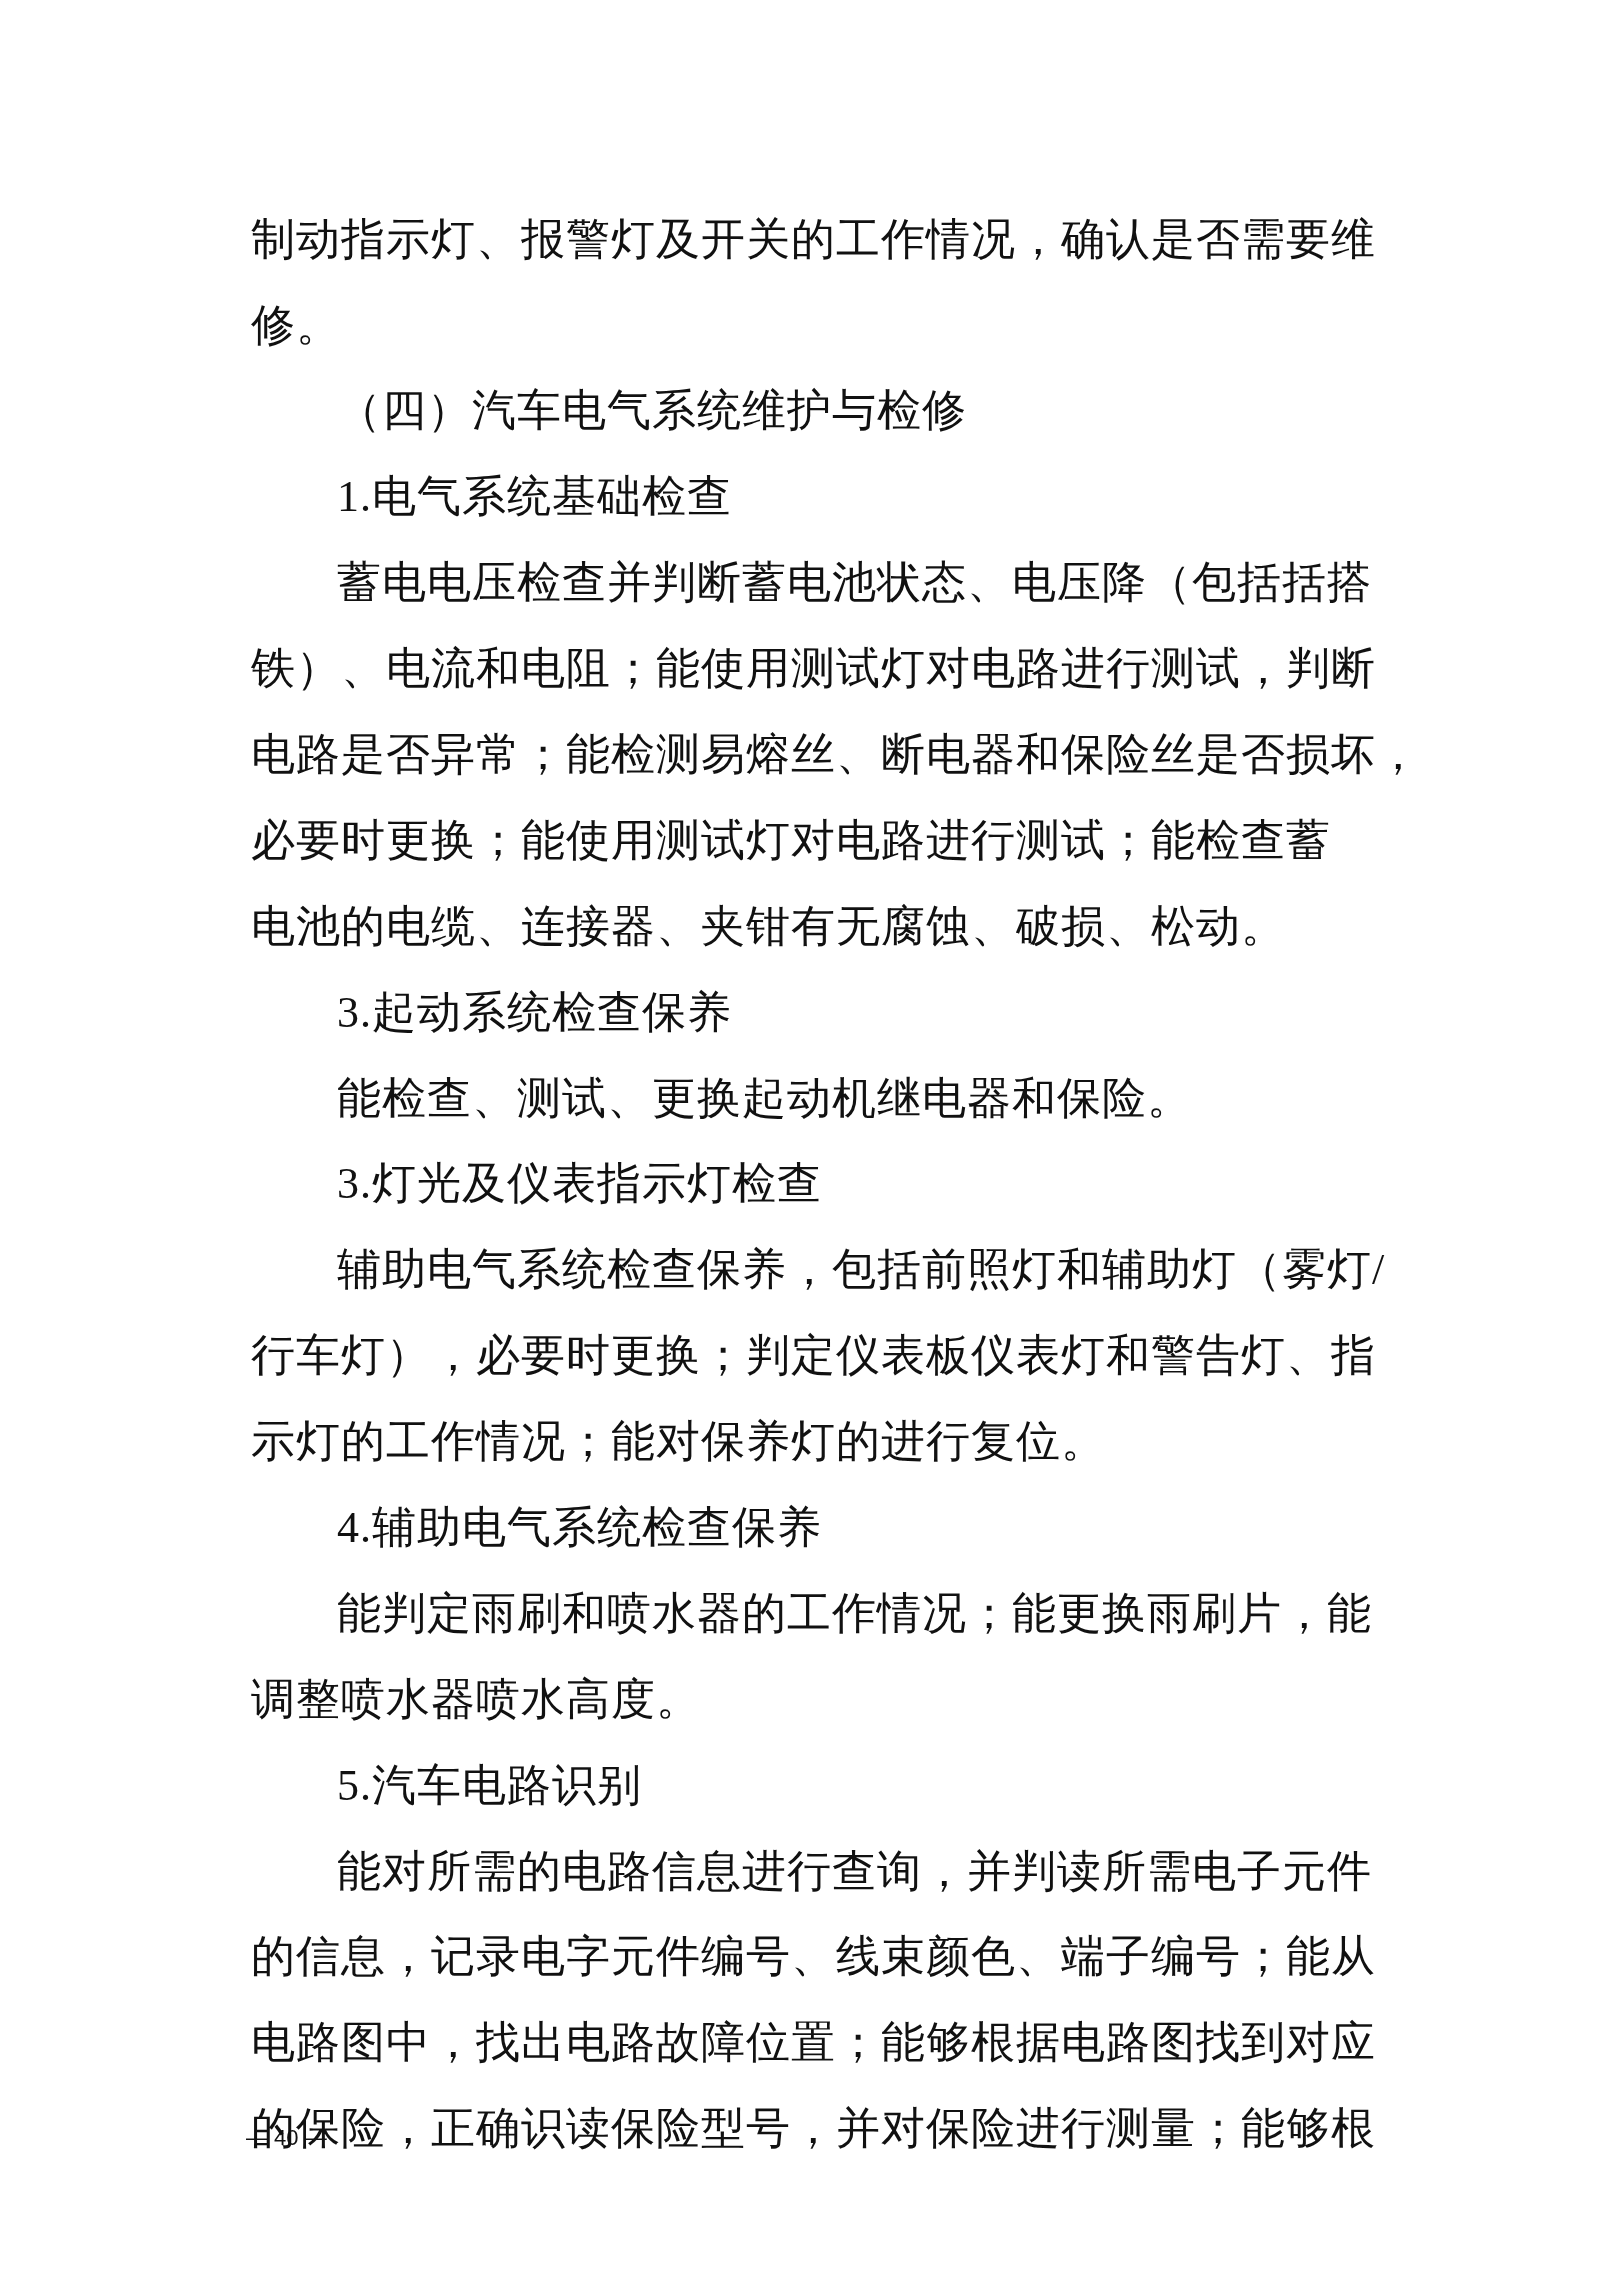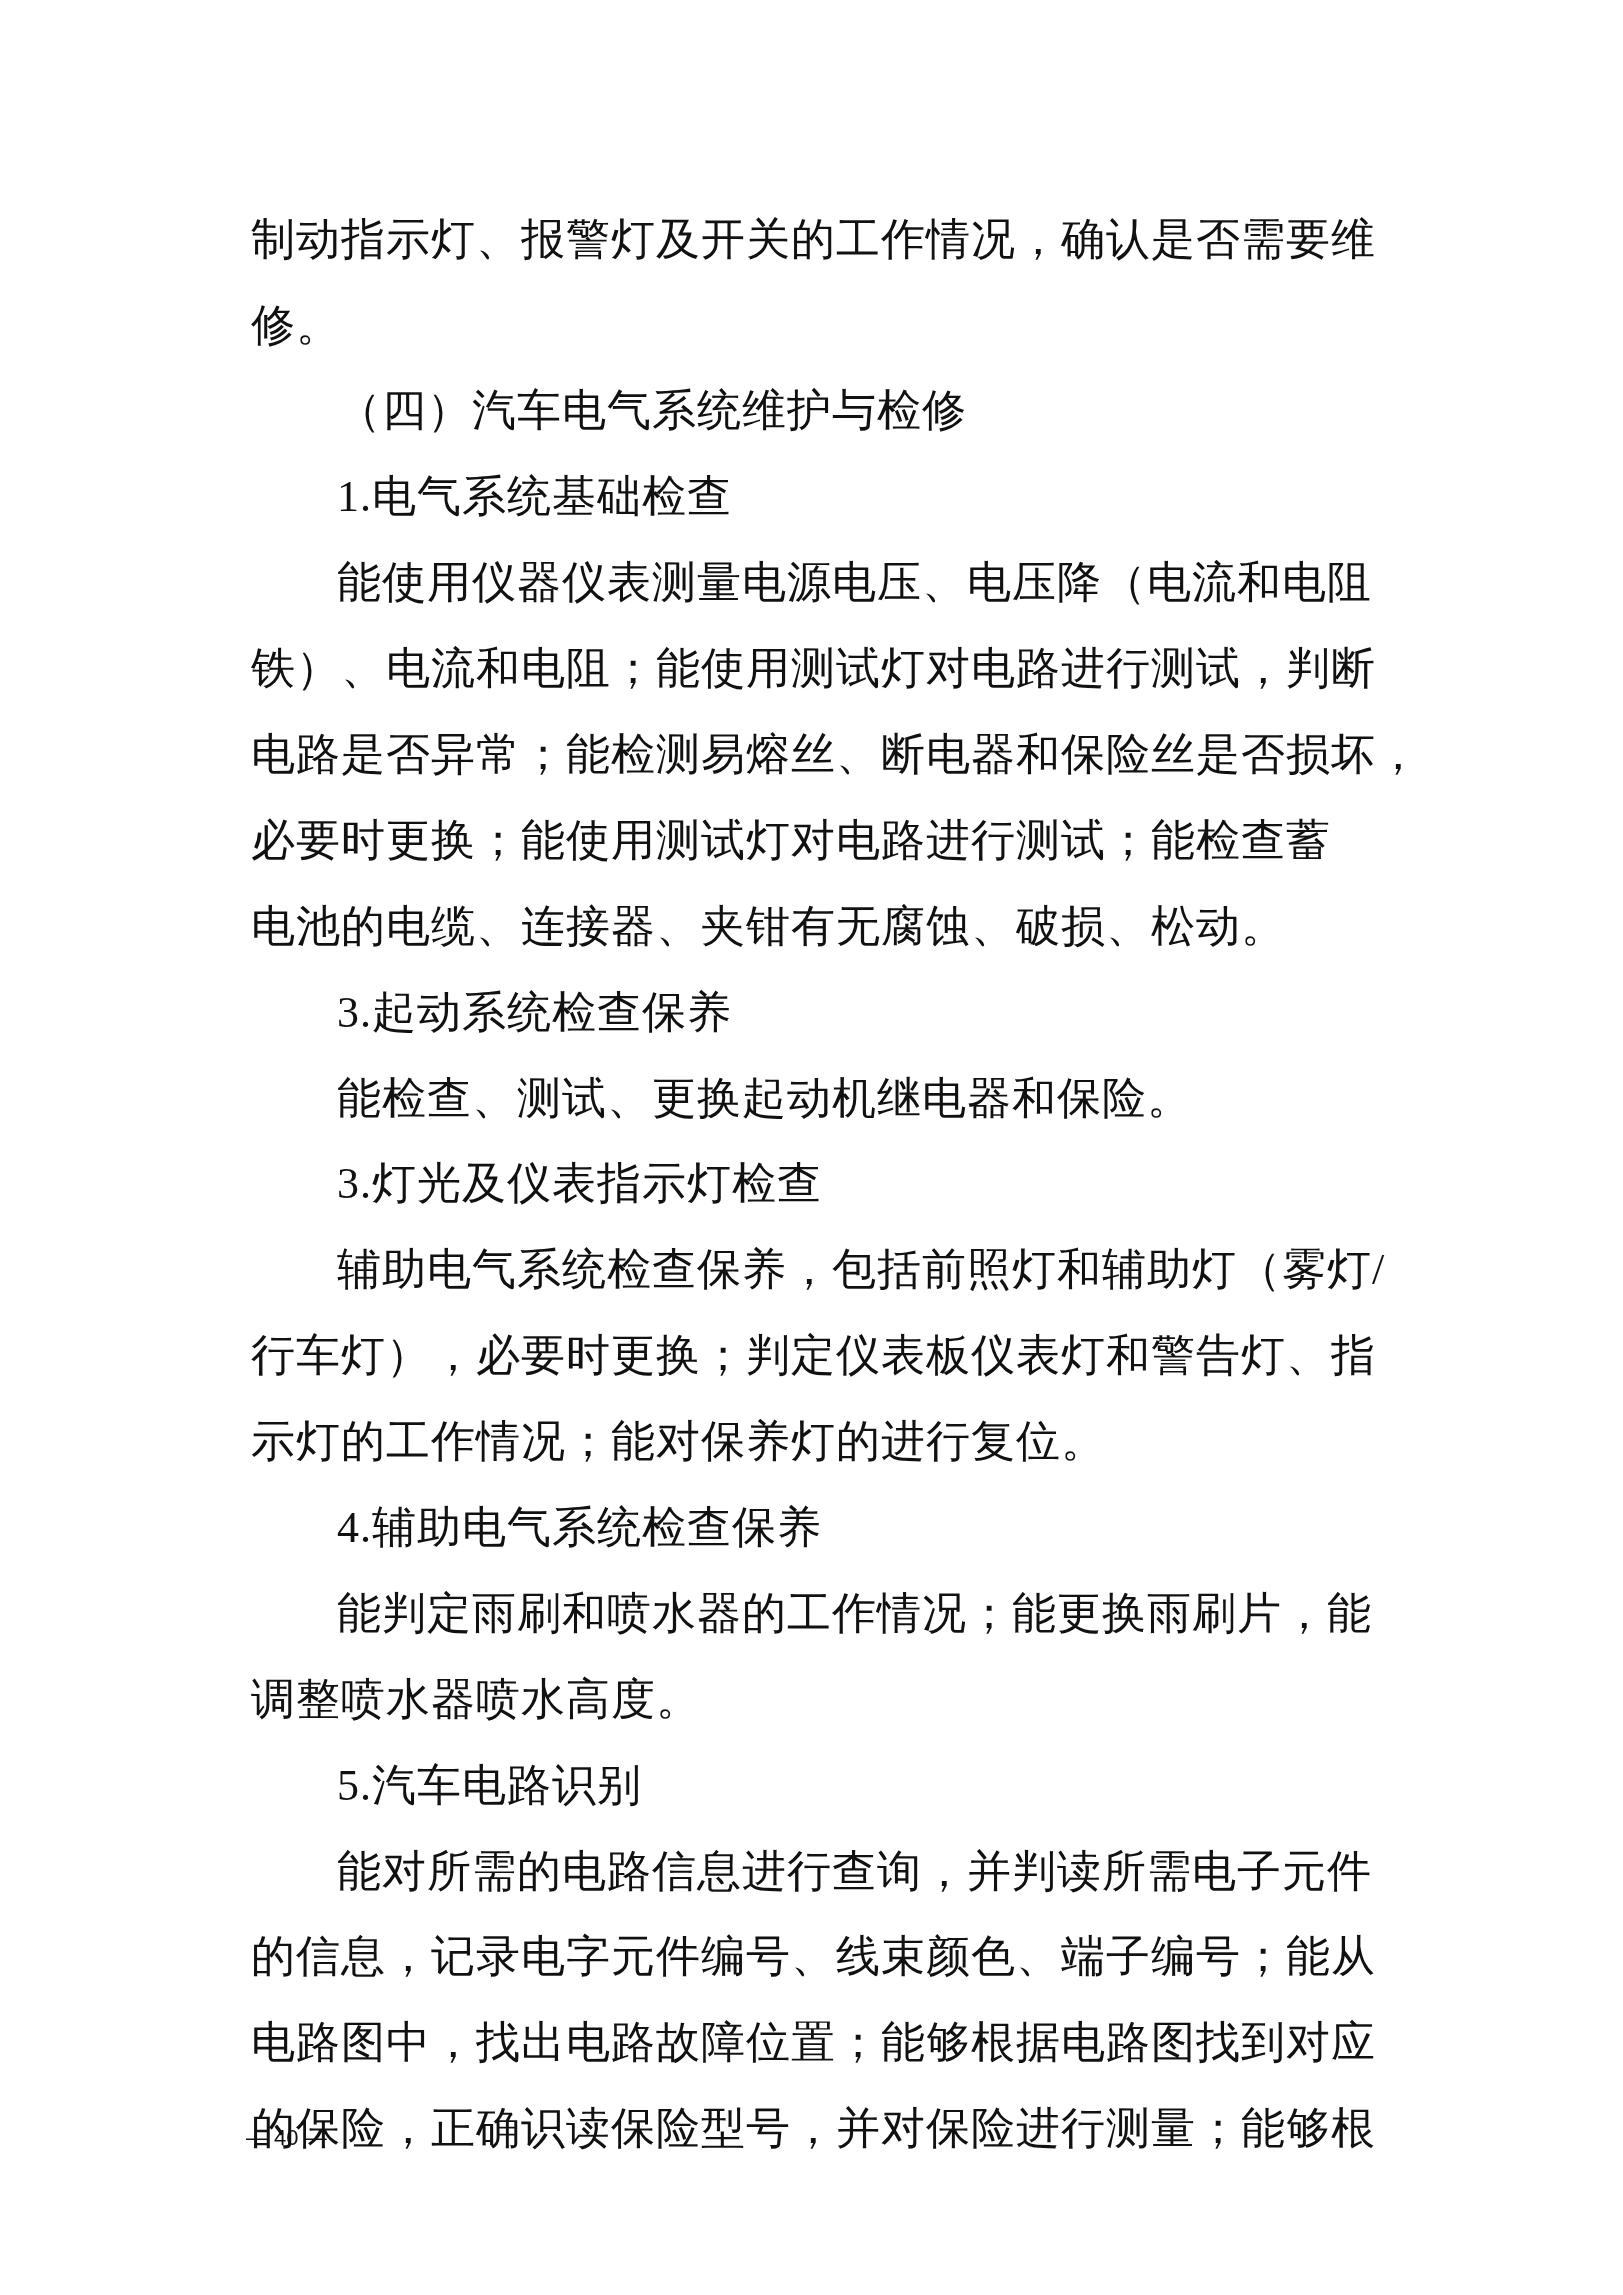--- a/index.html
+++ b/index.html
@@ -34,21 +34,21 @@
     }
   </style>
 </head>
 <body>
 
 <div class="page">
   <div class="line" style="top:214px">制动指示灯、报警灯及开关的工作情况，确认是否需要维</div>
   <div class="line" style="top:300px">修。</div>
   <div class="line indent" style="top:385px">（四）汽车电气系统维护与检修</div>
   <div class="line indent" style="top:471px">1.电气系统基础检查</div>
-  <div class="line indent" style="top:557px">能使用仪器仪表测量电源电压、电压降（电流和电阻</div>
+  <div class="line indent" style="top:557px">蓄电电压检查并判断蓄电池状态、电压降（包括括搭</div>
   <div class="line" style="top:643px">铁）、电流和电阻；能使用测试灯对电路进行测试，判断</div>
   <div class="line" style="top:729px">电路是否异常；能检测易熔丝、断电器和保险丝是否损坏，</div>
   <div class="line" style="top:815px">必要时更换；能使用测试灯对电路进行测试；能检查蓄</div>
   <div class="line" style="top:901px">电池的电缆、连接器、夹钳有无腐蚀、破损、松动。</div>
   <div class="line indent" style="top:987px">3.起动系统检查保养</div>
   <div class="line indent" style="top:1073px">能检查、测试、更换起动机继电器和保险。</div>
   <div class="line indent" style="top:1158px">3.灯光及仪表指示灯检查</div>
   <div class="line indent" style="top:1244px">辅助电气系统检查保养，包括前照灯和辅助灯（雾灯/</div>
   <div class="line" style="top:1330px">行车灯），必要时更换；判定仪表板仪表灯和警告灯、指</div>
   <div class="line" style="top:1416px">示灯的工作情况；能对保养灯的进行复位。</div>

